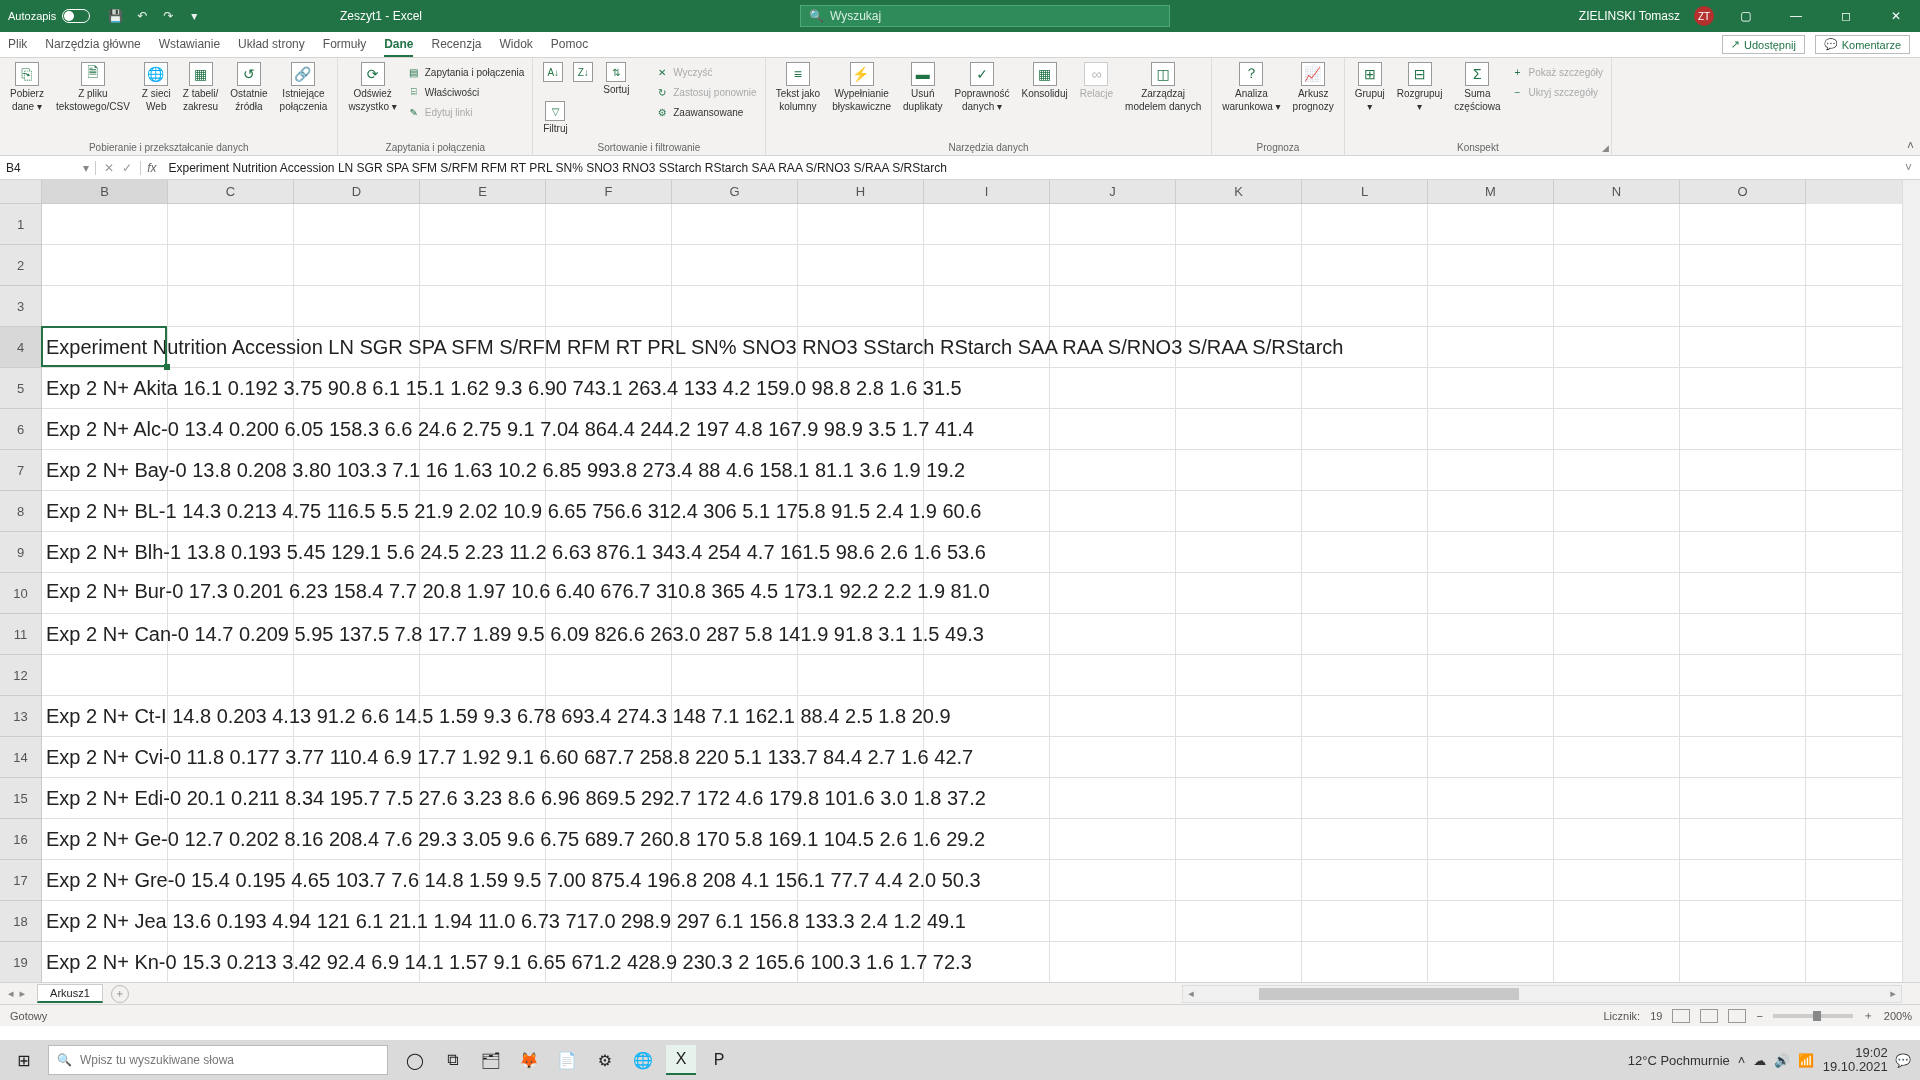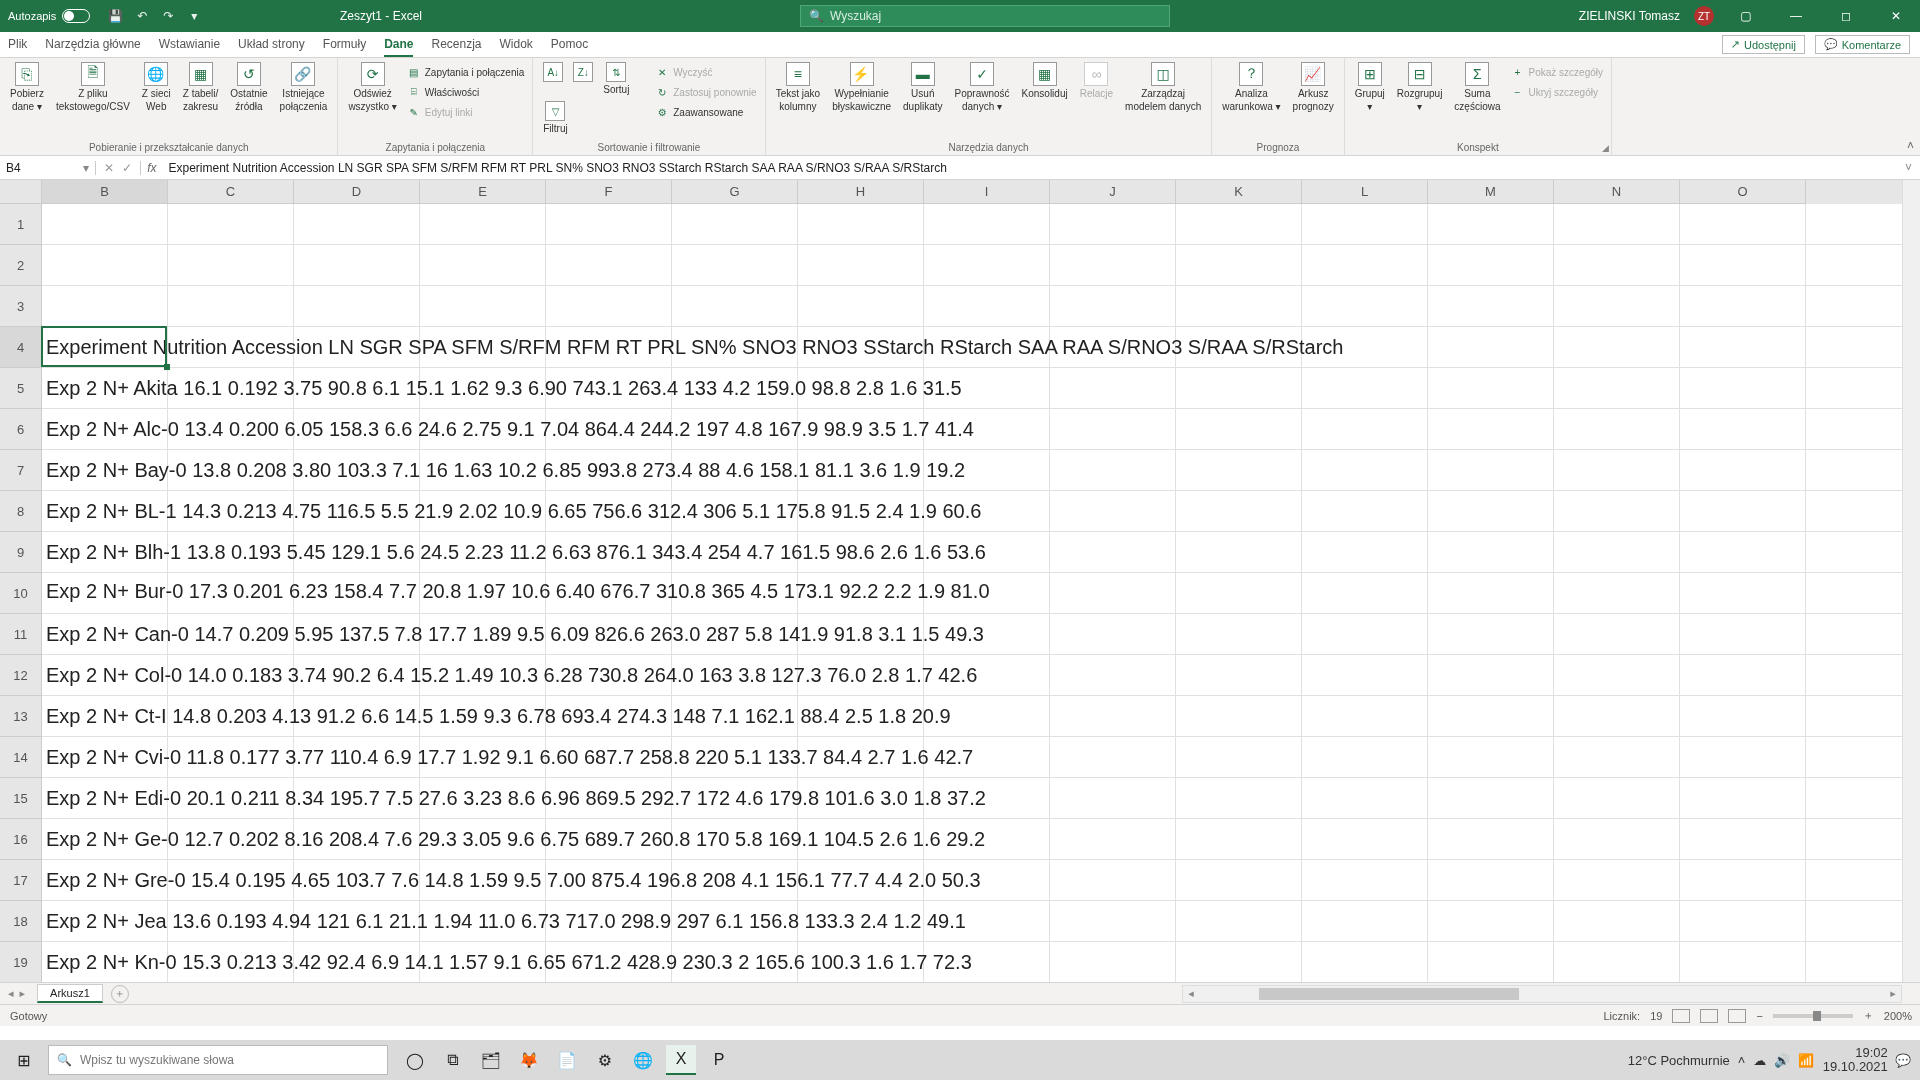--- a/index.html
+++ b/index.html
@@ -577,21 +577,20 @@
         <div class="cell" style="width: 126px;"></div>
         <div class="cell" style="width: 126px;"></div>
         <div class="cell" style="width: 126px;"></div>
         <div class="cell" style="width: 126px;"></div>
         <div class="cell" style="width: 126px;"></div>
         <div class="cell" style="width: 126px;"></div>
         <div class="cell" style="width: 126px;"></div>
         <div class="cell" style="width: 126px;"></div>
         <div class="cell" style="width: 126px;"></div>
         <div class="cell" style="width: 126px;"></div>
-        <div class="overflow-text" style="top: 8.5px;">Exp 2 N+ Col-0 14.0 0.183 3.74 90.2 6.4 15.2 1.49 10.3 6.28 730.8 264.0 163 3.8 127.3 76.0 2.8 1.7 42.6</div>
       </div>
       <div class="row" style="height: 41px;">
         <div class="cell" style="width: 126px;"></div>
         <div class="cell" style="width: 126px;"></div>
         <div class="cell" style="width: 126px;"></div>
         <div class="cell" style="width: 126px;"></div>
         <div class="cell" style="width: 126px;"></div>
         <div class="cell" style="width: 126px;"></div>
         <div class="cell" style="width: 126px;"></div>
         <div class="cell" style="width: 126px;"></div>

